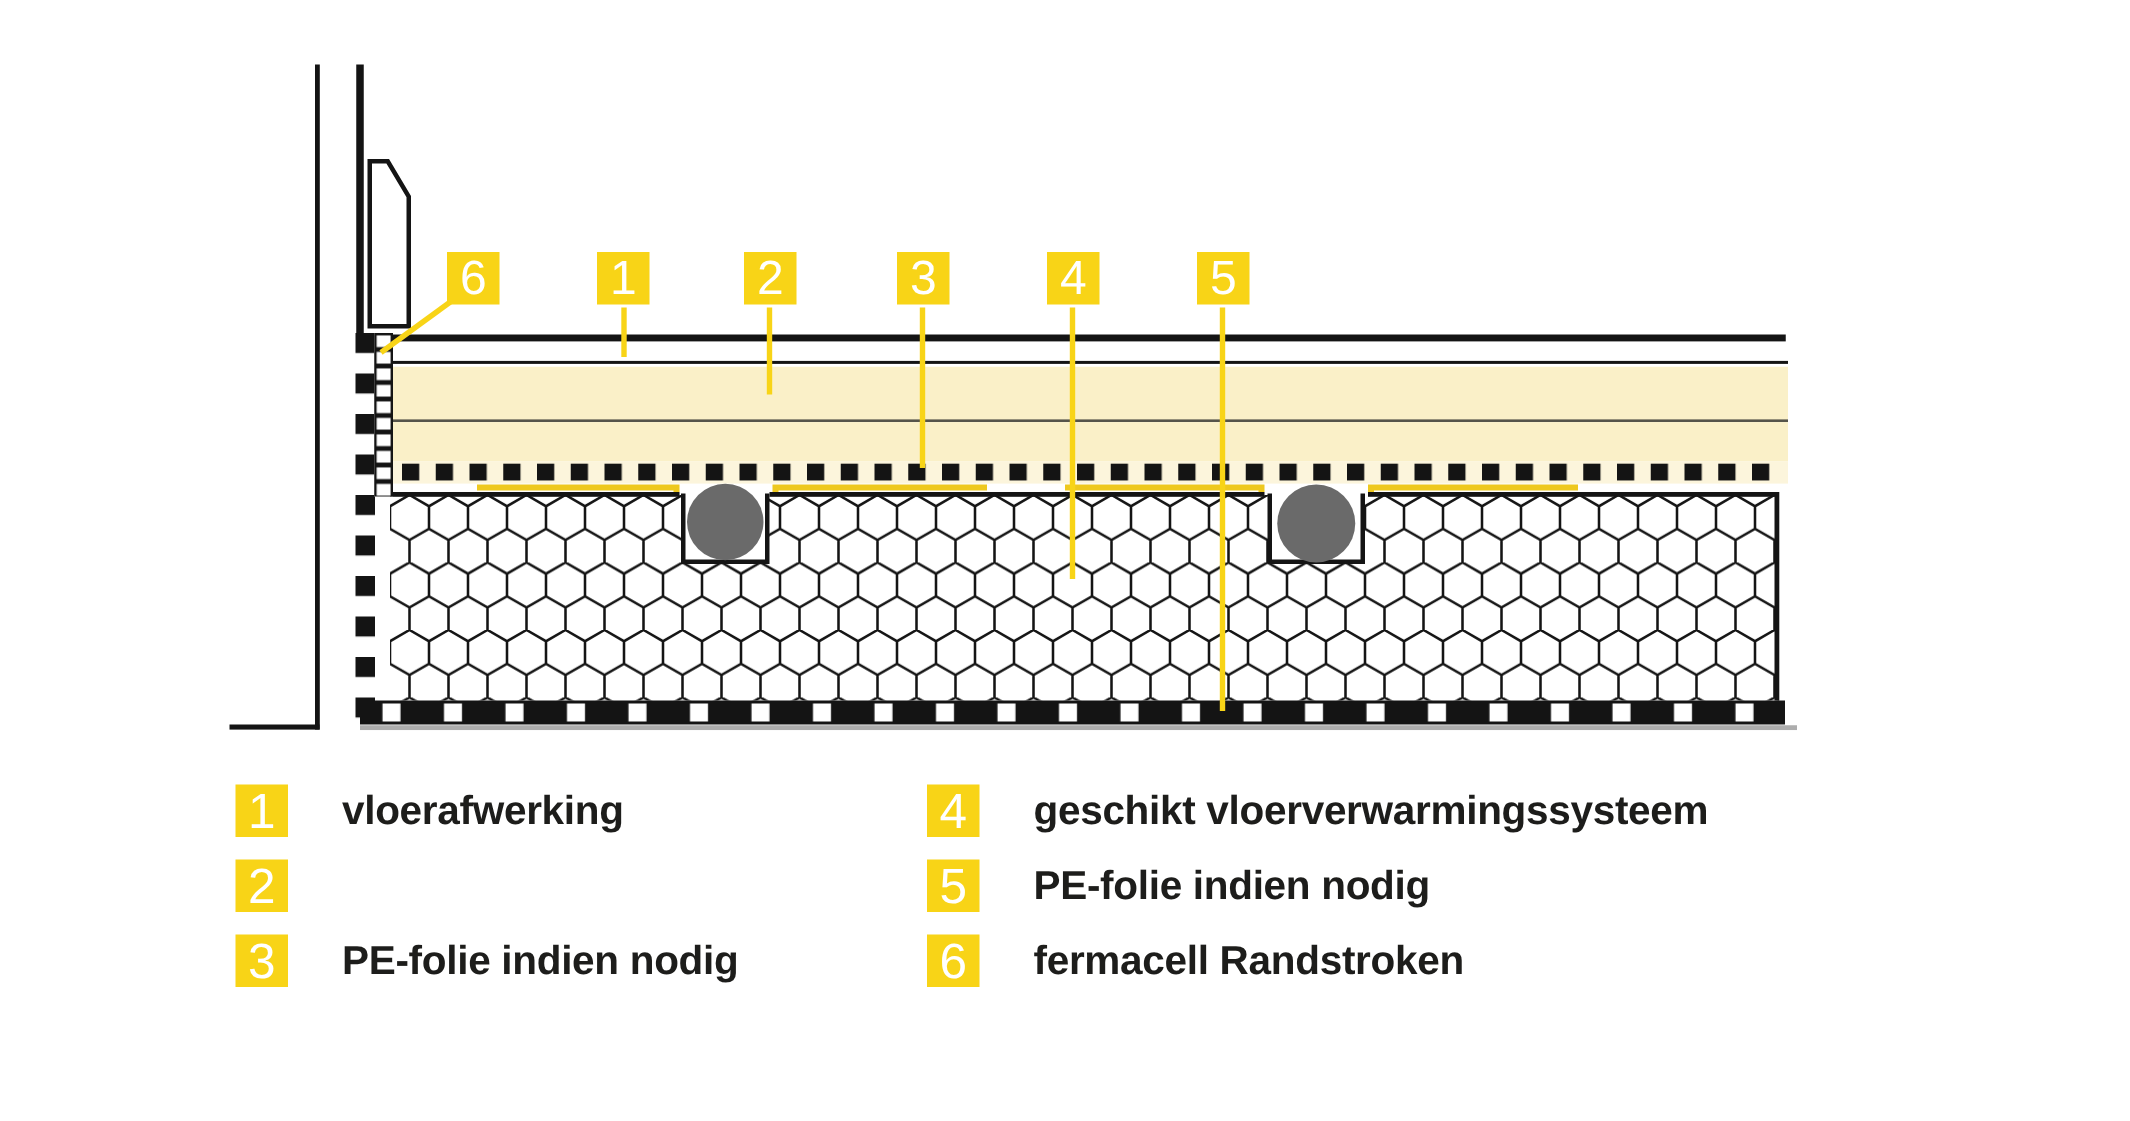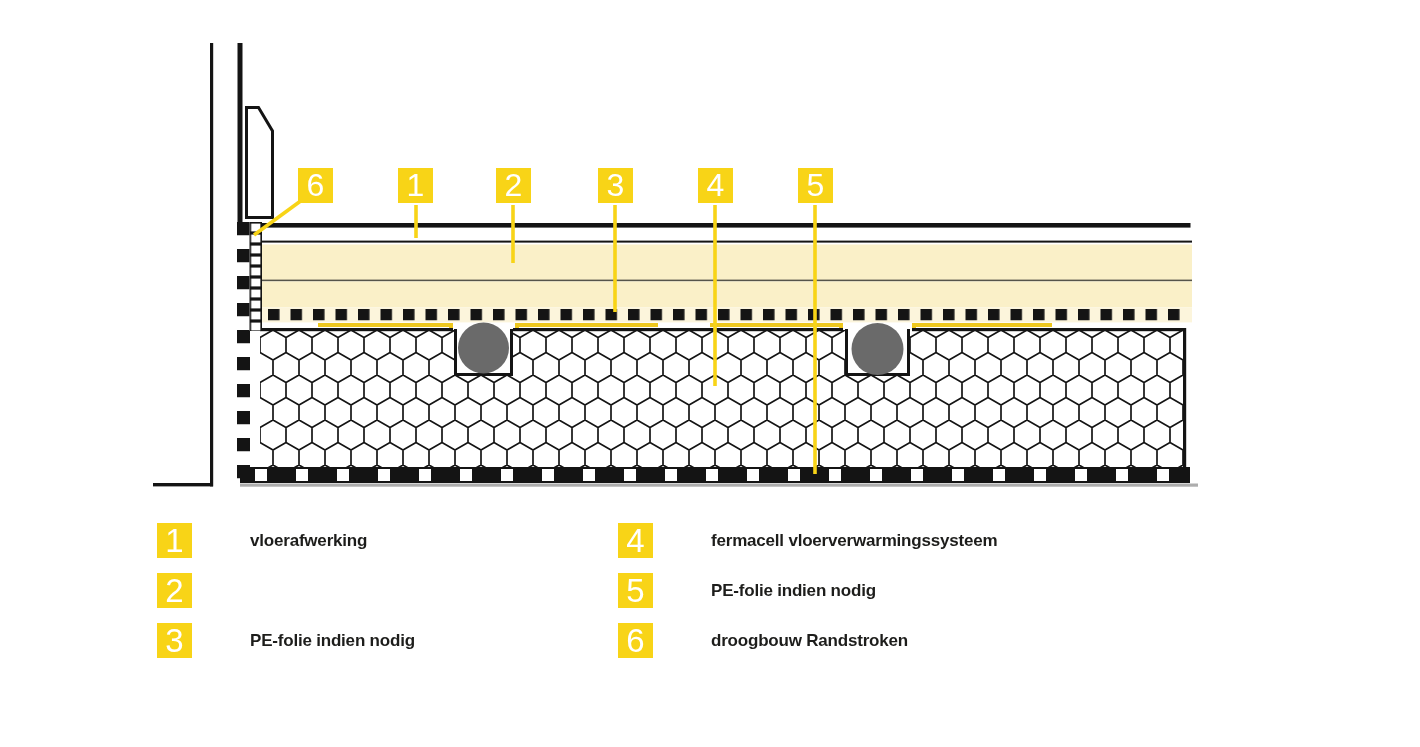--- a/index.html
+++ b/index.html
@@ -26,22 +26,22 @@
   .legend-col.col2{left:618px;}
   .legend-row{display:flex;align-items:center;height:35px;margin-bottom:15px;}
   .legend-num{
     flex:0 0 35px;width:35px;height:35px;
     background:var(--accent-yellow,#F8D417);
     color:var(--number-white,#fff);
     font-size:33px;line-height:1;
     display:flex;align-items:center;justify-content:center;
   }
   .legend-label{
-    margin-left:58px;
-    font-size:17px;font-weight:600;letter-spacing:-0.2px;
+    margin-left:36px;
+    font-size:27px;font-weight:600;letter-spacing:-0.2px;
     color:var(--text-black,#1D1D1B);
     white-space:nowrap;
   }
 </style>
 </head>
 <body>
 
 <div class="canvas">
 
   <svg class="diagram-svg" width="1420" height="747" viewBox="0 0 1420 747">
@@ -154,25 +154,25 @@
       <span class="legend-num">2</span>
     </div>
     <div class="legend-row">
       <span class="legend-num">3</span>
       <span class="legend-label">PE-folie indien nodig</span>
     </div>
   </div>
   <div class="legend-col col2">
     <div class="legend-row">
       <span class="legend-num">4</span>
-      <span class="legend-label">fermacell vloerverwarmingssysteem</span>
+      <span class="legend-label">geschikt vloerverwarmingssysteem</span>
     </div>
     <div class="legend-row">
       <span class="legend-num">5</span>
       <span class="legend-label">PE-folie indien nodig</span>
     </div>
     <div class="legend-row">
       <span class="legend-num">6</span>
-      <span class="legend-label">droogbouw Randstroken</span>
+      <span class="legend-label">fermacell Randstroken</span>
     </div>
   </div>
 
 </div>
 
 </body></html>

